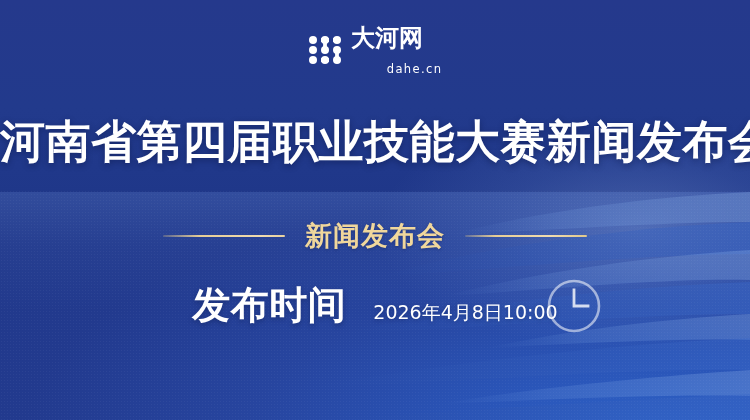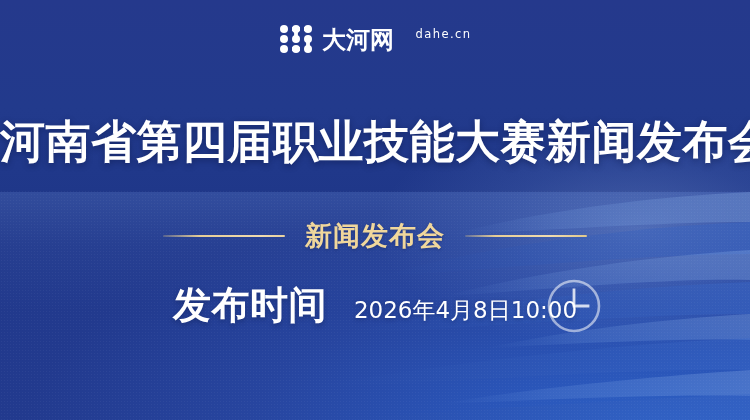--- a/index.html
+++ b/index.html
@@ -67,25 +67,25 @@
   
   .logo {
     position: absolute;
     left: 0; right: 0; top: 24px;
     display: flex;
     align-items: center;
     justify-content: center;
     gap: 9px;
   }
   .logo-mark { display: block; }
-  .logo-word { display: flex; flex-direction: row; align-items: flex-start; }
+  .logo-word { display: flex; flex-direction: column; align-items: flex-end; }
   .logo-cn { display: block; }
   .logo-en {
     display: block;
-    margin-top: 3px;
+    margin-top: 13px;
     margin-left: 2px;
     font-size: 11.5px;
     letter-spacing: 1.4px;
     color: #ffffff;
     font-weight: 400;
     line-height: 1;
     font-family: "DejaVu Sans", sans-serif;
   }
 
   
@@ -150,21 +150,21 @@
     font-size: 38px;
     line-height: 1;
     letter-spacing: 0.5px;
     color: #ffffff;
     white-space: nowrap;
     text-shadow: 0 2px 5px rgba(10,20,60,0.35);
   }
   .time-value {
     font-family: "DejaVu Sans", "Liberation Sans", sans-serif;
     font-weight: 400;
-    font-size: 23px;
+    font-size: 19px;
     line-height: 1;
     color: #ffffff;
     white-space: nowrap;
     position: relative;
     top: -2px;
     text-shadow: 0 1px 4px rgba(10,20,60,0.35);
   }
   .clock {
     position: absolute;
     left: 546px;

